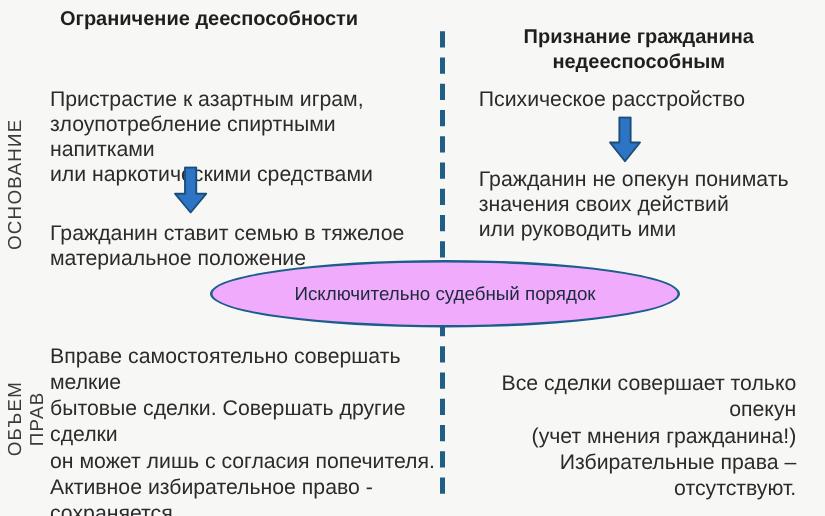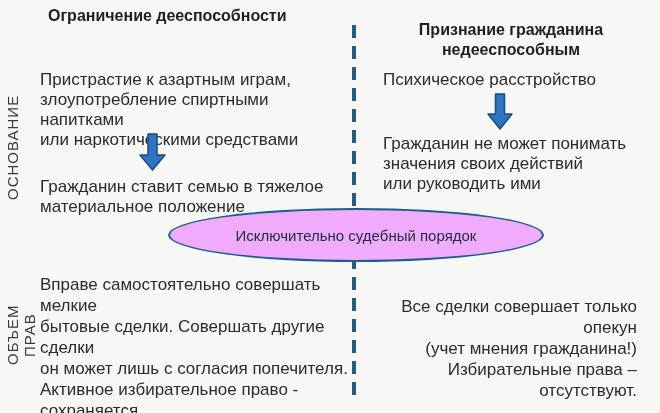--- a/index.html
+++ b/index.html
@@ -76,21 +76,21 @@
 
   <div class="abs title pre" style="left:380px; top:20px; width:262px; text-align:center;">Признание гражданина
 недееспособным</div>
 
   <div class="abs body-text" style="left:383px; top:70px; width:260px;">Психическое расстройство</div>
 
   <svg class="abs arrow-svg" style="left:487px; top:93px;" width="26" height="37" viewBox="0 0 26 37">
     <path d="M8.5 1 L17.5 1 L17.5 21 L25 21 L13 36 L1 21 L8.5 21 Z" fill="#2E74C4" stroke="#1A4E79" stroke-width="1.5" stroke-linejoin="round"></path>
   </svg>
 
-  <div class="abs body-text pre" style="left:383px; top:134px; width:260px;">Гражданин не может понимать
+  <div class="abs body-text pre" style="left:383px; top:134px; width:260px;">Гражданин не опекун понимать
 значения своих действий
 или руководить ими</div>
 
   <div class="abs ellipse">
     <span>Исключительно судебный порядок</span>
   </div>
 
   <div class="abs body-text pre" style="left:40px; top:274px; width:310px; line-height:21px;">Вправе самостоятельно совершать мелкие
 бытовые сделки. Совершать другие сделки
 он может лишь с согласия попечителя.

